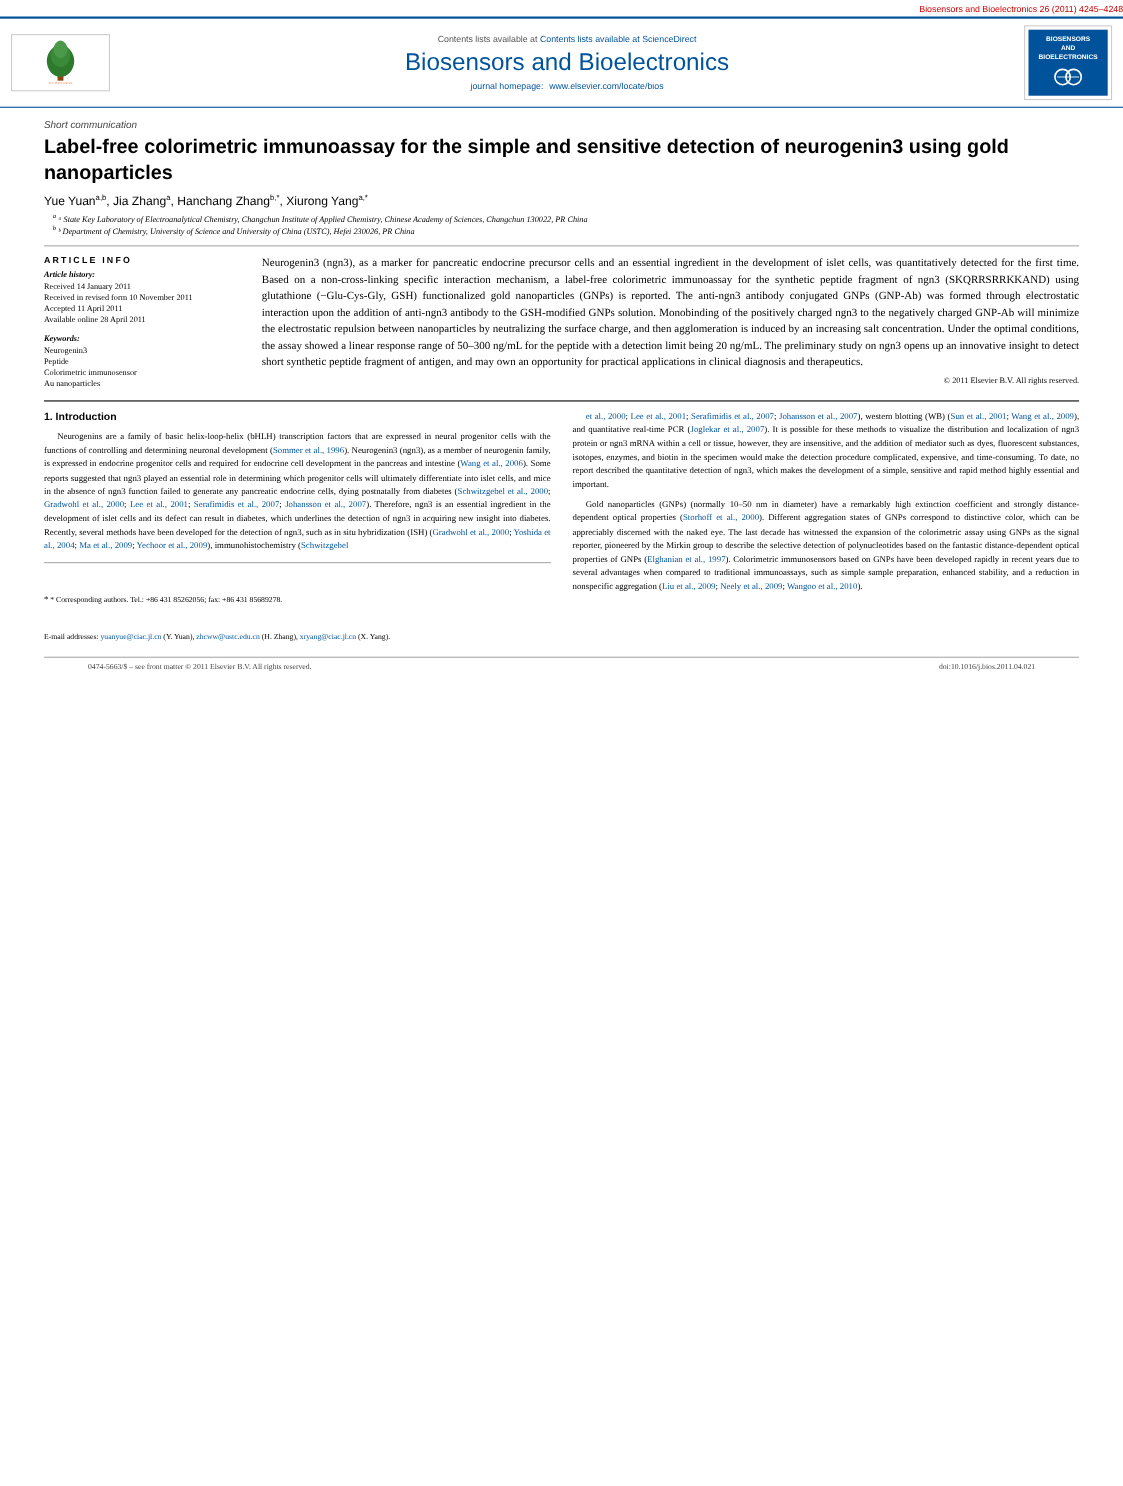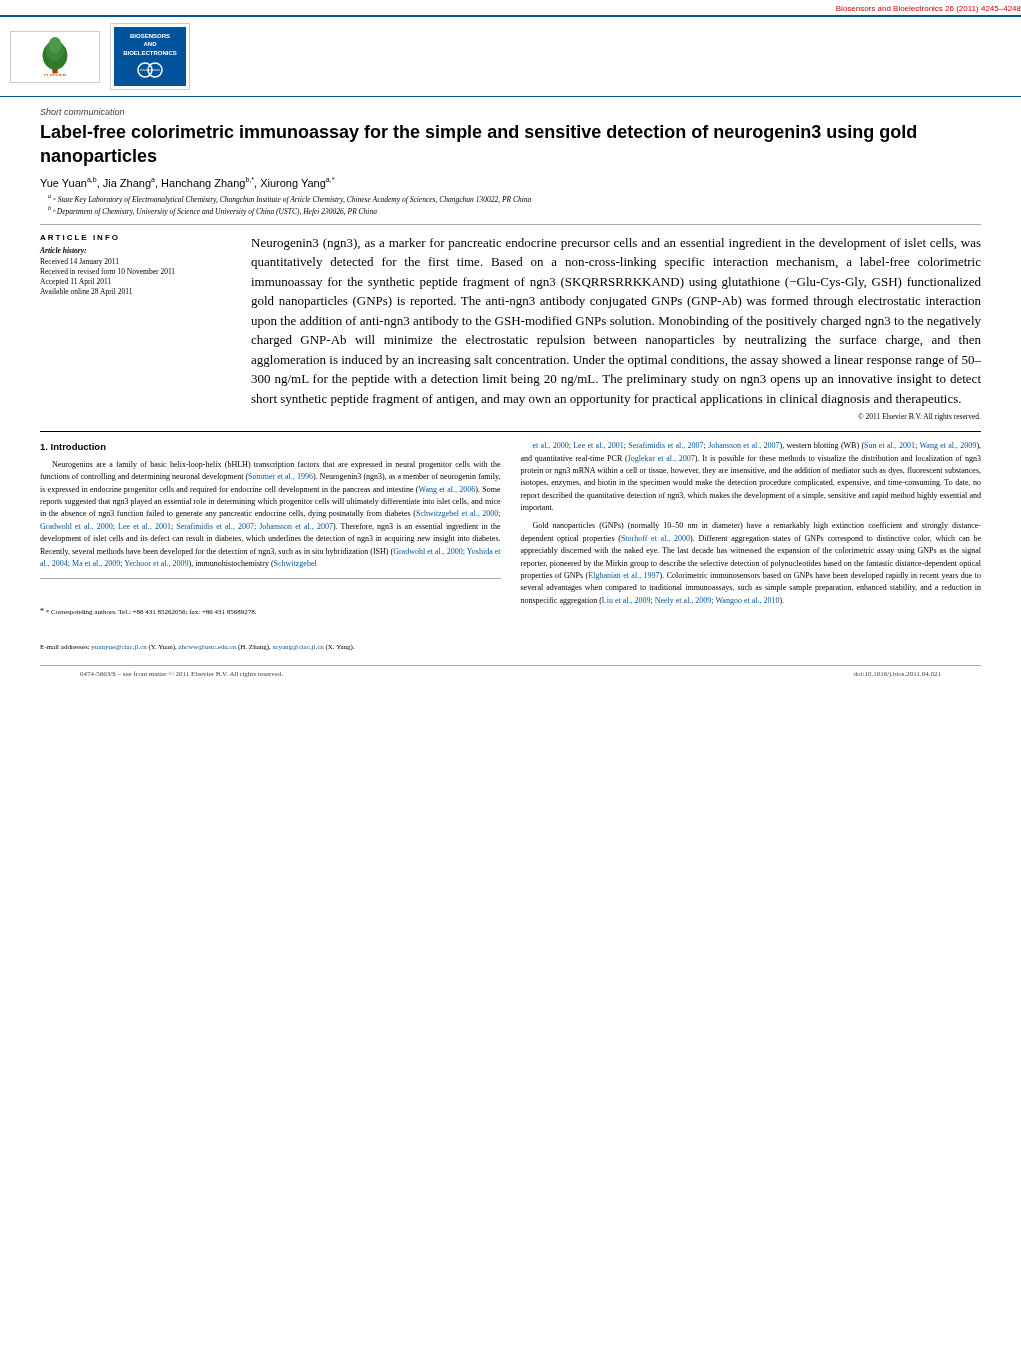--- a/index.html
+++ b/index.html
@@ -138,21 +138,21 @@
     
     .thin-divider {
       border: none;
       border-top: 1px solid #aaa;
       margin: 8px 0;
     }
 
     
     .two-col {
       display: flex;
-      gap: 31px;
+      gap: 18px;
       margin-top: 6px;
     }
     .left-col {
       width: 180px;
       flex-shrink: 0;
     }
     .right-col {
       flex: 1;
     }
 
@@ -186,21 +186,21 @@
       font-style: italic;
       font-weight: bold;
       margin-bottom: 2px;
     }
     .keywords-section .kw-item {
       margin-bottom: 1px;
     }
 
     
     .abstract-text {
-      font-size: 13px;
+      font-size: 10px;
       line-height: 1.5;
       text-align: justify;
     }
     .copyright-line {
       font-size: 7.5px;
       text-align: right;
       margin-top: 4px;
     }
 
     
@@ -274,20 +274,30 @@
       <svg class="elsevier-tree" viewBox="0 0 50 45" xmlns="http://www.w3.org/2000/svg">
         <rect x="22" y="30" width="6" height="12" fill="#8B4513"></rect>
         <ellipse cx="25" cy="22" rx="14" ry="16" fill="#2d7a2d"></ellipse>
         <ellipse cx="25" cy="16" rx="10" ry="12" fill="#3a8a3a"></ellipse>
         <ellipse cx="25" cy="10" rx="7" ry="9" fill="#4a9a4a"></ellipse>
         <text x="25" y="47" text-anchor="middle" font-size="5" font-family="Arial" font-weight="bold" fill="#e85000">ELSEVIER</text>
       </svg>
     </div>
   </div>
 
+  <div class="header-middle">
+    <div class="sciencedirect-line">
+      Contents lists available at <span style="color:#00539b;">Contents lists available at ScienceDirect</span>
+    </div>
+    <div class="journal-title-main">Biosensors and Bioelectronics</div>
+    <div class="journal-homepage-line">
+      <span>journal homepage:</span>
+      <span style="color:#00539b; margin-left:3px;">www.elsevier.com/locate/bios</span>
+    </div>
+  </div>
 
   <div class="journal-logo-right">
     <div class="journal-logo-right-inner">
       <div style="font-size:6px; line-height:1.4;">BIOSENSORS<br>AND<br>BIOELECTRONICS</div>
       <div style="margin-top:3px;">
         <svg width="30" height="20" viewBox="0 0 30 20">
           <circle cx="10" cy="10" r="7" fill="none" stroke="white" stroke-width="1.5"></circle>
           <circle cx="20" cy="10" r="7" fill="none" stroke="white" stroke-width="1.5"></circle>
           <line x1="5" y1="10" x2="25" y2="10" stroke="white" stroke-width="0.8"></line>
         </svg>
@@ -301,21 +311,21 @@
   <div class="section-type">Short communication</div>
 
   <div class="article-title">Label-free colorimetric immunoassay for the simple and sensitive detection of neurogenin3 using gold nanoparticles</div>
 
   <div class="authors">
     Yue Yuan<sup class="author-sup">a,b</sup>, Jia Zhang<sup class="author-sup">a</sup>, Hanchang Zhang<sup class="author-sup">b,*</sup>, Xiurong Yang<sup class="author-sup">a,*</sup>
   </div>
 
   <div class="affiliations">
     <div class="affil-line">
-      <sup class="affil-sup">a</sup> <span>ᵃ State Key Laboratory of Electroanalytical Chemistry, Changchun Institute of Article Chemistry, Chinese Academy of Sciences, Changchun 130022, PR China</span>
+      <sup class="affil-sup">a</sup> <span>ᵃ State Key Laboratory of Electroanalytical Chemistry, Changchun Institute of Applied Chemistry, Chinese Academy of Sciences, Changchun 130022, PR China</span>
     </div>
     <div class="affil-line">
       <sup class="affil-sup">b</sup> <span>ᵇ Department of Chemistry, University of Science and University of China (USTC), Hefei 230026, PR China</span>
     </div>
   </div>
 
   <hr class="thin-divider">
 
   <div class="two-col">
 
@@ -323,20 +333,27 @@
       <div class="col-heading">ARTICLE INFO</div>
 
       <div class="article-history">
         <div class="hist-heading">Article history:</div>
         <div class="hist-line">Received 14 January 2011</div>
         <div class="hist-line">Received in revised form 10 November 2011</div>
         <div class="hist-line">Accepted 11 April 2011</div>
         <div class="hist-line">Available online 28 April 2011</div>
       </div>
 
+      <div class="keywords-section">
+        <div class="kw-heading">Keywords:</div>
+        <div class="kw-item">Neurogenin3</div>
+        <div class="kw-item">Peptide</div>
+        <div class="kw-item">Colorimetric immunosensor</div>
+        <div class="kw-item">Au nanoparticles</div>
+      </div>
     </div>
 
     <div class="right-col">
       <div class="abstract-text">Neurogenin3 (ngn3), as a marker for pancreatic endocrine precursor cells and an essential ingredient in the development of islet cells, was quantitatively detected for the first time. Based on a non-cross-linking specific interaction mechanism, a label-free colorimetric immunoassay for the synthetic peptide fragment of ngn3 (SKQRRSRRKKAND) using glutathione (−Glu-Cys-Gly, GSH) functionalized gold nanoparticles (GNPs) is reported. The anti-ngn3 antibody conjugated GNPs (GNP-Ab) was formed through electrostatic interaction upon the addition of anti-ngn3 antibody to the GSH-modified GNPs solution. Monobinding of the positively charged ngn3 to the negatively charged GNP-Ab will minimize the electrostatic repulsion between nanoparticles by neutralizing the surface charge, and then agglomeration is induced by an increasing salt concentration. Under the optimal conditions, the assay showed a linear response range of 50–300 ng/mL for the peptide with a detection limit being 20 ng/mL. The preliminary study on ngn3 opens up an innovative insight to detect short synthetic peptide fragment of antigen, and may own an opportunity for practical applications in clinical diagnosis and therapeutics.</div>
       <div class="copyright-line">© 2011 Elsevier B.V. All rights reserved.</div>
     </div>
   </div>
 
   <div class="body-section">
     <div class="body-two-col">

